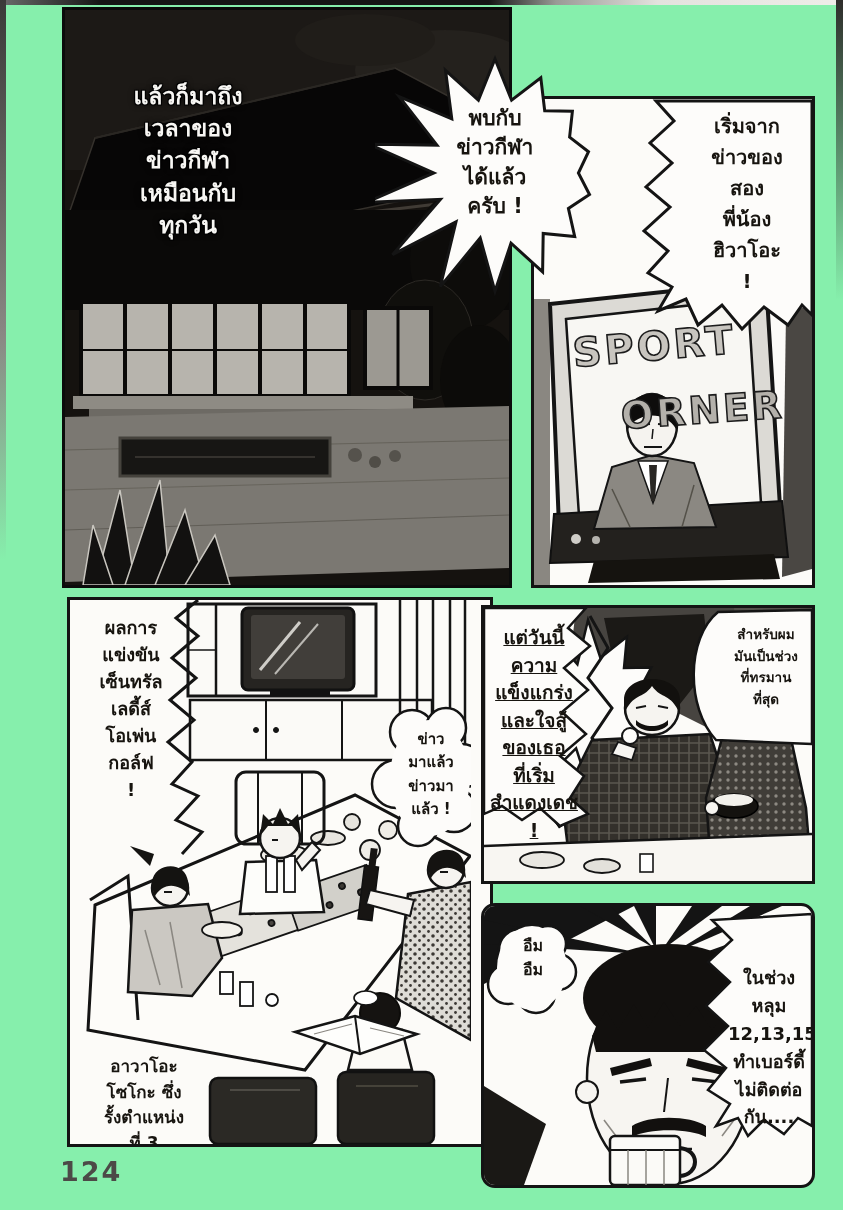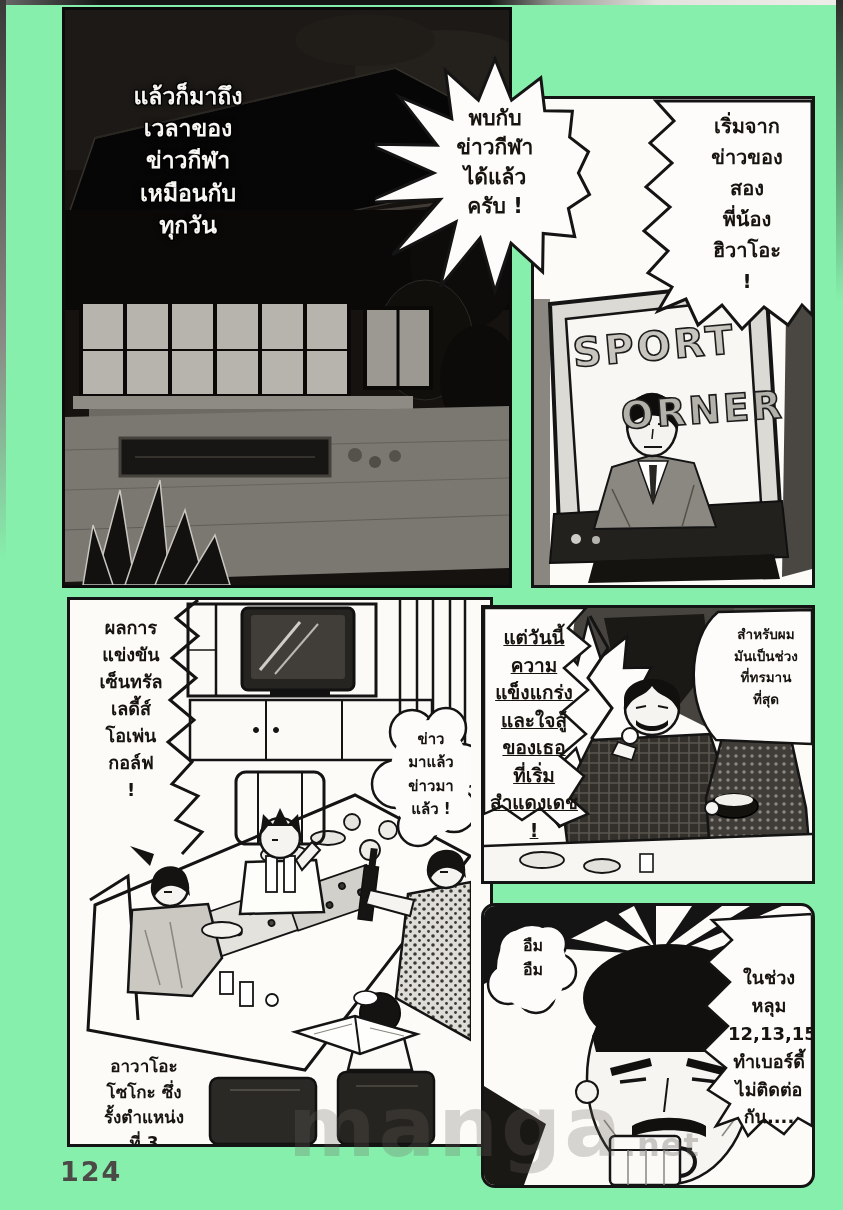--- a/index.html
+++ b/index.html
@@ -436,16 +436,15 @@
     <div class="txt" style="left:16px;top:28px;width:66px;font-size:16px;line-height:1.5;">อืม
 อืม</div>
     <div class="txt" style="left:244px;top:22px;width:82px;font-size:18px;line-height:1.55;margin-top:36px;">ในช่วง
 หลุม
 12,13,15
 ทำเบอร์ดี้
 ไม่ติดต่อ
 กัน....</div>
   </div>
 
-  <div class="watermark"><span>manga</span><span class="suffix">.net</span></div>
   <div class="page-number">124</div>
 
 </div>
 
 </body></html>

